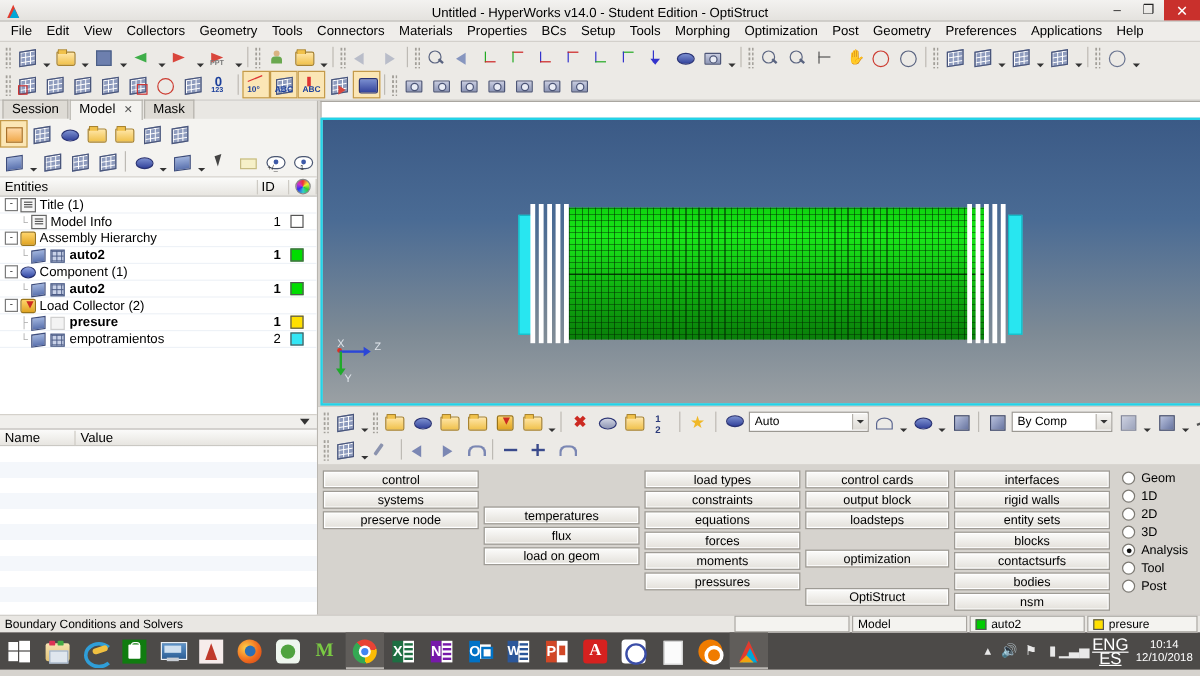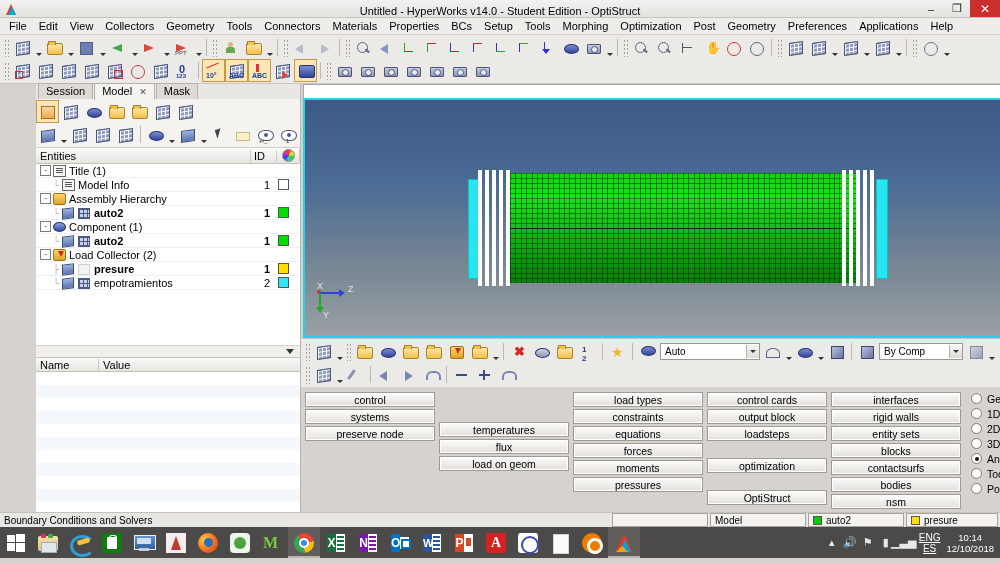--- a/index.html
+++ b/index.html
@@ -67,21 +67,21 @@
   .camera{position:absolute;left:2px;top:4px;width:12px;height:8px;background:linear-gradient(#c9cde0,#8d96b7);border:1px solid #4c5577;border-radius:1px;}
   .camera:after{content:"";position:absolute;left:3px;top:1.5px;width:5px;height:5px;border:1px solid #4c5577;border-radius:50%;background:#e9ecf5;}
   .person{position:absolute;left:4px;top:2px;width:9px;height:11px;}
   .person:before{content:"";position:absolute;left:2px;top:0;width:5px;height:5px;border-radius:50%;background:#d9b382;}
   .person:after{content:"";position:absolute;left:0;top:5px;width:9px;height:6px;border-radius:3px 3px 0 0;background:#6aa84f;}
   .tag123{position:absolute;left:1px;bottom:0;font-size:6px;color:#1b3f9b;font-weight:bold;}
   .abc{position:absolute;left:1px;bottom:0px;font-size:7px;color:#1b3f9b;font-weight:bold;}
 
   
   .main{display:flex;height:428px;}
-  .left{width:266px;background:#e5e5e5;border-right:1px solid #b9b6b0;display:flex;flex-direction:column;margin-left:36px;}
+  .left{width:266px;background:#e5e5e5;border-right:1px solid #b9b6b0;display:flex;flex-direction:column;}
   .right{flex:1;display:flex;flex-direction:column;background:#d6d3ce;}
 
   
   .tabs{display:flex;height:15px;background:#e9e7e3;padding-left:2px;align-items:flex-end;}
   .tab{padding:1px 7px 1px 7px;font-size:11px;border:1px solid #b5b2ac;border-bottom:none;background:#dedbd5;margin-right:1px;height:13px;line-height:13px;}
   .tab.active{background:#f4f3f0;position:relative;top:1px;height:14px;}
   .tab .x{font-size:9px;color:#555;margin-left:4px;}
 
   .btoolbar{background:#f4f3f0;border-bottom:1px solid #cfccc6;padding:1px 0;}
 
@@ -177,21 +177,21 @@
   .st-cell.w1{width:86px;} .st-cell.w2{width:86px;} .st-cell.w3{width:86px;} .st-cell.w4{width:82px;}
   .st-sw{width:7px;height:7px;margin-right:4px;border:1px solid #555;}
 
   
   .taskbar{height:31px;background:#4c4a48;display:flex;align-items:center;}
   .tk{width:32px;height:31px;display:flex;align-items:center;justify-content:center;position:relative;}
   .tk.active{background:#605d5a;box-shadow:inset 0 -2px 0 #b9b6b2;}
   .tkicon{width:22px;height:22px;position:relative;display:block;}
   .sysarea{margin-left:auto;display:flex;align-items:center;padding-right:6px;color:#fff;font-size:9.5px;}
   .sysico{width:18px;height:22px;display:flex;align-items:center;justify-content:center;color:#e8e8e8;font-size:11px;}
-  .lang{display:flex;flex-direction:column;align-items:center;line-height:11px;margin:0 6px;font-size:10px;text-decoration:underline;}
+  .lang{display:flex;flex-direction:column;align-items:center;line-height:11px;margin:0 6px;font-size:14px;text-decoration:underline;}
   .clock{display:flex;flex-direction:column;align-items:center;line-height:11px;font-size:9.5px;}
 </style>
 </head>
 <body>
 
 <div class="app">
 
   <div class="titlebar">
     <div class="title-ico">
       <div class="tri"></div>

